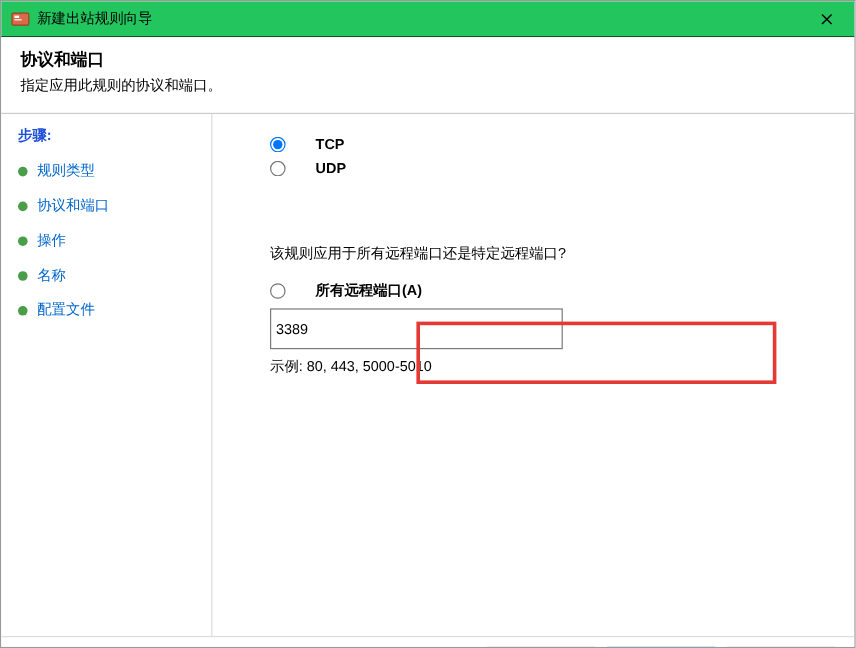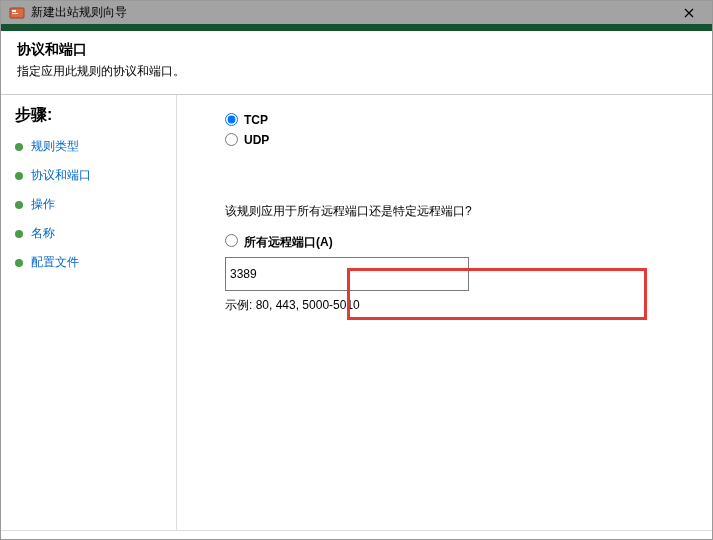--- a/index.html
+++ b/index.html
@@ -10,22 +10,22 @@
     width: 713px;
     height: 540px;
     overflow: hidden;
     border: 1px solid #999;
   }
   .titlebar {
     height: 30px;
     display: flex;
     align-items: center;
     padding: 0 0 0 8px;
-    background: #a3a3a3;
-    border-bottom: 7px solid #14532d;
+    background: #22c55e;
+    border-bottom: 1px solid #14532d;
   }
   .titlebar .icon {
     width: 16px; height: 16px; margin-right: 6px;
     display: inline-block;
   }
   .titlebar .title { flex: 1; color: #000; }
   .titlebar .close {
     width: 46px; height: 30px;
     display: flex; align-items: center; justify-content: center;
     font-size: 14px; color: #000;
@@ -50,23 +50,23 @@
     display: flex;
     height: 435px;
   }
   .sidebar {
     width: 175px;
     padding: 10px 8px 10px 14px;
     background: #fff;
   }
   .sidebar .steps-title {
     font-weight: bold;
-    font-size: 16px;
+    font-size: 12px;
     margin-bottom: 12px;
-    color: #000000;
+    color: #1d4ed8;
   }
   .step {
     display: flex;
     align-items: center;
     margin-bottom: 12px;
     color: #0066cc;
     cursor: default;
   }
   .step .bullet {
     width: 8px; height: 8px;
@@ -79,23 +79,24 @@
   .step a { color: #0066cc; text-decoration: none; font-family: Liberation Mono, monospace; }
 
   .main {
     flex: 1;
     padding: 18px 24px 10px 48px;
     position: relative;
     border-left: 1px solid #ddd;
   }
   .question { margin-bottom: 14px; color: #000; }
   .radio-row {
-    display: flex; align-items: flex-start;
+    display: flex; align-items: center;
     margin-bottom: 6px;
     color: #000;
+    gap: 19px;
   }
   .radio-row input[type=radio] {
     margin-right: 6px;
     width: 13px; height: 13px;
   }
   .radio-row label { font-weight: bold; }
   .section2 { margin-top: 56px; }
   .port-group {
     display: flex;
     align-items: flex-start;

